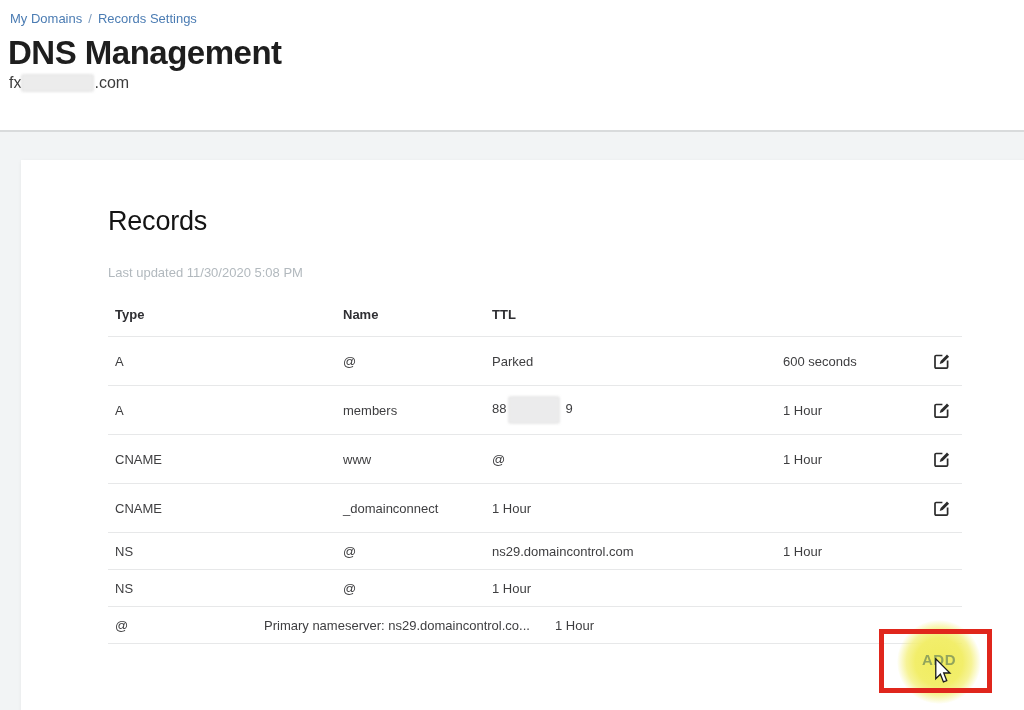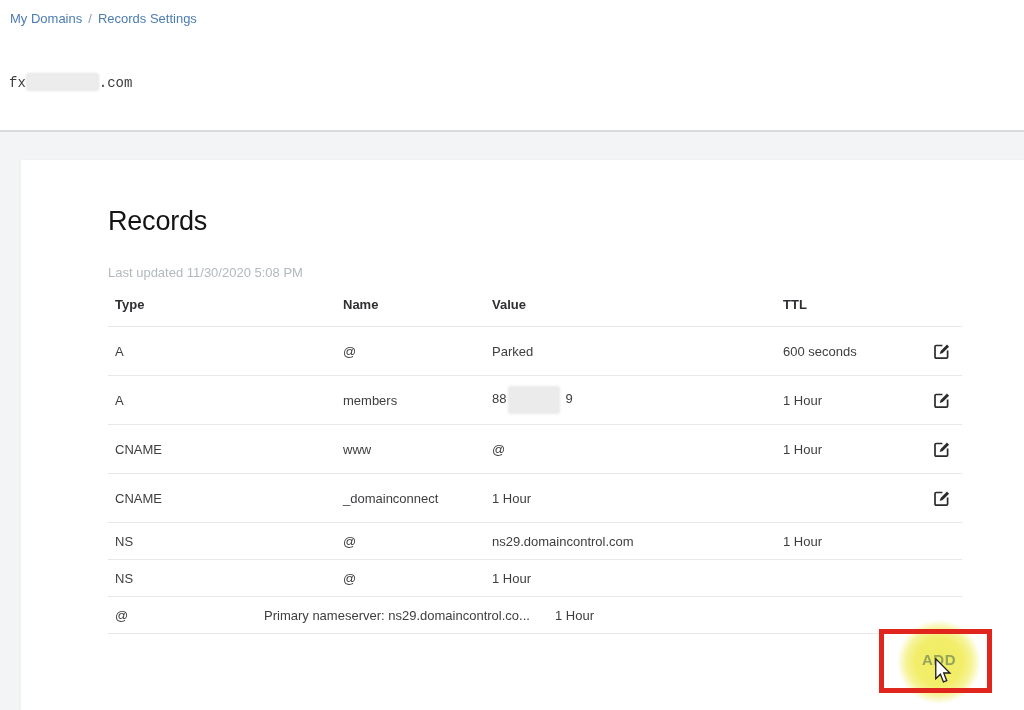--- a/index.html
+++ b/index.html
@@ -6,38 +6,38 @@
   html,body { width:1024px; height:710px; overflow:hidden; background:#fff;
     font-family:"Liberation Sans","DejaVu Sans",sans-serif; }
 
   
   .page-header { position:absolute; left:0; top:0; width:1024px; height:130px; background:#fff; }
   .breadcrumb { position:absolute; left:10px; top:11px; font-size:13px; color:#4b7cb3; }
   .breadcrumb a { color:#4b7cb3; text-decoration:none; cursor:pointer;margin-top:21px; }
   .crumb-sep { color:#7d9cbf; margin:0 6px; }
   .page-title { position:absolute; left:8px; top:34px; font-size:33px; font-weight:700;
     color:#1e1e1e; letter-spacing:-0.5px; }
-  .domain-line { position:absolute; left:9px; top:74px; font-size:14px; color:#3c3c3c;font-family:Liberation Mono, monospace; }
+  .domain-line { position:absolute; left:9px; top:74px; font-size:16px; color:#3c3c3c; }
   .redaction { display:inline-block; background:#ececec; border-radius:2px;
     filter:blur(1.2px); vertical-align:middle; }
   .domain-redaction { width:71px; height:16px; margin:0 1px 2px 1px; box-shadow:0 0 0 1px #e3e3e3; }
 
   .header-divider { position:absolute; left:0; top:130px; width:1024px; height:2px; background:#d9dbdc; }
   .content-bg { position:absolute; left:0; top:132px; width:1024px; height:578px; background:#f2f4f5; }
 
   
   .card { position:absolute; left:21px; top:160px; width:1010px; height:560px; background:#fff;
     box-shadow:0 1px 4px rgba(0,0,0,0.05); }
   .card-inner { padding:46px 0 0 87px; }
 
   .records-heading { font-size:27px; font-weight:500; color:#141414; letter-spacing:-0.2px; }
   .last-updated { margin-top:28px; font-size:13px; color:#b2b9be; }
 
   
-  .records-table { margin-top:17px; width:854px; }
+  .records-table { margin-top:27px; width:854px; }
   .t-row { display:flex; align-items:center; border-bottom:1px solid #e7e8e9; padding-left:7px; }
   .t-head { height:30px; align-items:flex-start; }
   .t-head .cell { font-weight:700; color:#2f2f33; font-size:13px; }
   .row-tall { height:49px; }
   .row-short { height:37px; }
   .cell { font-size:13px; color:#3e3e40; }
   .col-type  { width:228px; }
   .col-name  { width:149px; }
   .col-value { width:291px; white-space:nowrap; overflow:visible; }
   .col-ttl   { width:118px; }
@@ -58,36 +58,36 @@
     margin-top:-6px; }
   .cursor { position:absolute; left:933px; top:658px; z-index:6; pointer-events:none; }
 </style>
 </head>
 <body>
 
 <div class="page-header">
   <div class="breadcrumb">
     <a>My Domains</a><span class="crumb-sep">/</span><a>Records Settings</a>
   </div>
+  <h1 class="page-title">DNS Management</h1>
   <div class="domain-line"><span>fx</span><span class="redaction domain-redaction"></span><span>.com</span></div>
 </div>
 
 <div class="header-divider"></div>
 <div class="content-bg"></div>
 
 <div class="card">
   <div class="card-inner">
     <h2 class="records-heading">Records</h2>
     <div class="last-updated">Last updated 11/30/2020 5:08 PM</div>
 
     <div class="records-table">
       <div class="t-row t-head">
         <div class="cell col-type">Type</div>
         <div class="cell col-name">Name</div>
-        <div class="cell col-value">Value</div>
         <div class="cell col-ttl">TTL</div>
         <div class="cell col-edit"></div>
       </div>
       <div>
           <div class="t-row row-tall">
     <div class="cell col-type">A</div>
     <div class="cell col-name">@</div>
     <div class="cell col-value"><span>Parked</span><span></span></div>
     <div class="cell col-ttl">600 seconds</div>
     <div class="cell col-edit">

